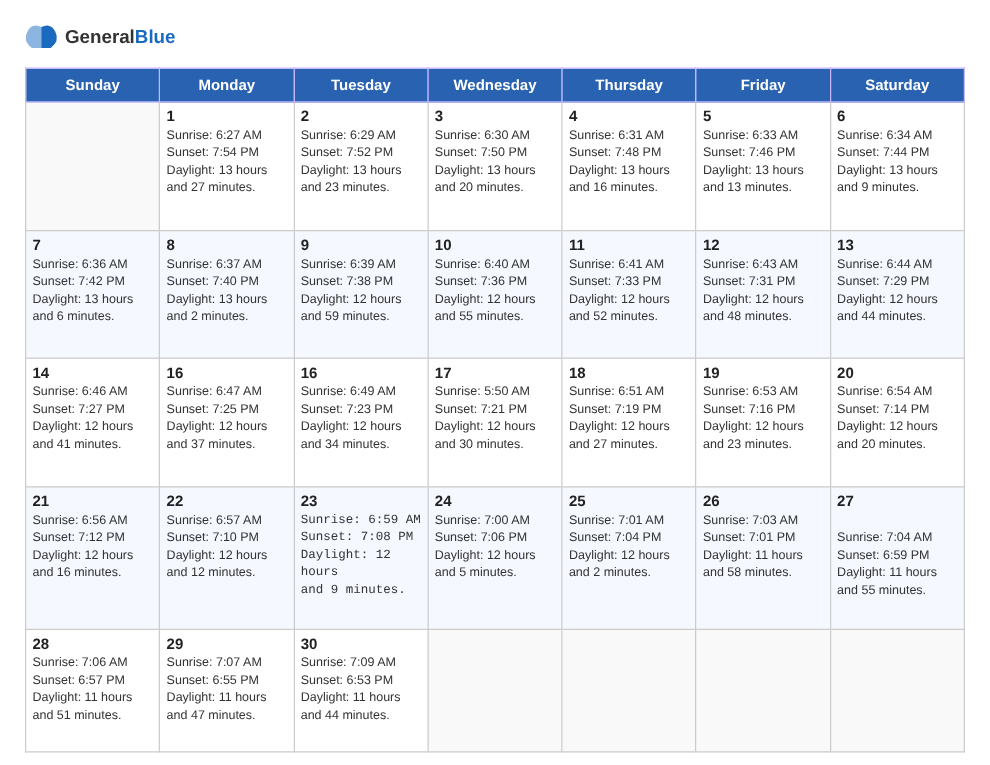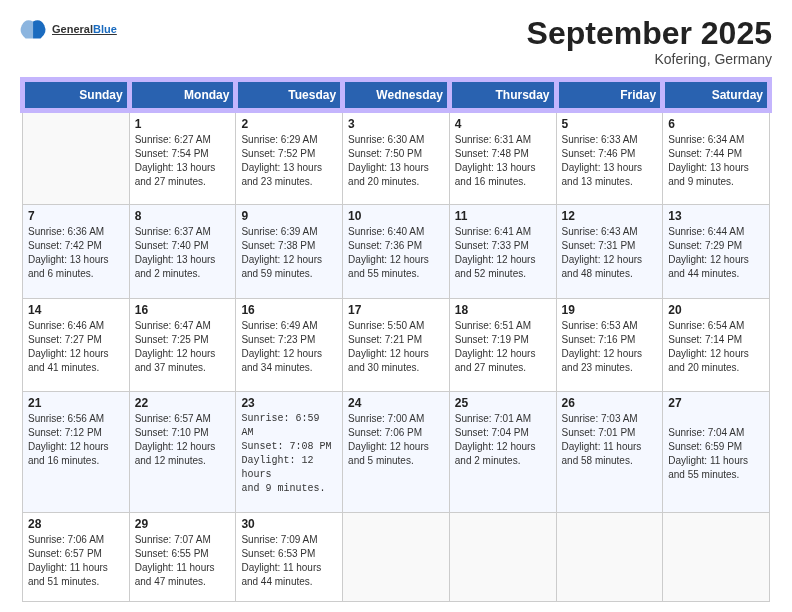--- a/index.html
+++ b/index.html
@@ -52,22 +52,22 @@
       border-collapse: collapse;
       width: 100%;
       table-layout: fixed;
     }
     .calendar th {
       background: #2962b0;
       color: #fff;
       font-size: 12px;
       font-weight: bold;
       padding: 6px 4px;
-      text-align: right;
-      border: 5px solid #c4b5fd;
+      text-align: center;
+      border: 1px solid #c4b5fd;
     }
     .calendar td {
       border: 1px solid #ccc;
       vertical-align: top;
       padding: 4px 5px;
       font-size: 9.5px;
       color: #333;
       height: 85px;
     }
     .day-number {
@@ -96,28 +96,24 @@
 <body>
 
 <div class="page">
   <div class="header">
     <div class="logo">
       <svg class="logo-icon" viewBox="0 0 30 30" xmlns="http://www.w3.org/2000/svg">
         <path d="M14 6 Q22 2 26 10 Q30 18 22 24 L14 24 Z" fill="#1a6bbf"></path>
         <path d="M14 6 Q6 2 2 10 Q-2 18 6 24 L14 24 Z" fill="#1a6bbf" opacity="0.5"></path>
       </svg>
       <div>
-        <div style="font-size:11px; font-weight:bold; color:#333; line-height:1.2;text-decoration:underline;">
+        <div style="font-size:15px; font-weight:bold; color:#333; line-height:1.2;">
           <span style="color:#333;">General</span><span style="color:#1a6bbf;">Blue</span>
         </div>
       </div>
-    </div>
-    <div class="title-block">
-      <div class="month-title">September 2025</div>
-      <div class="location">Kofering, Germany</div>
     </div>
   </div>
 
   <table class="calendar">
     <thead>
       <tr>
       <th>Sunday</th>
           <th>Monday</th>
           <th>Tuesday</th>
           <th>Wednesday</th>

